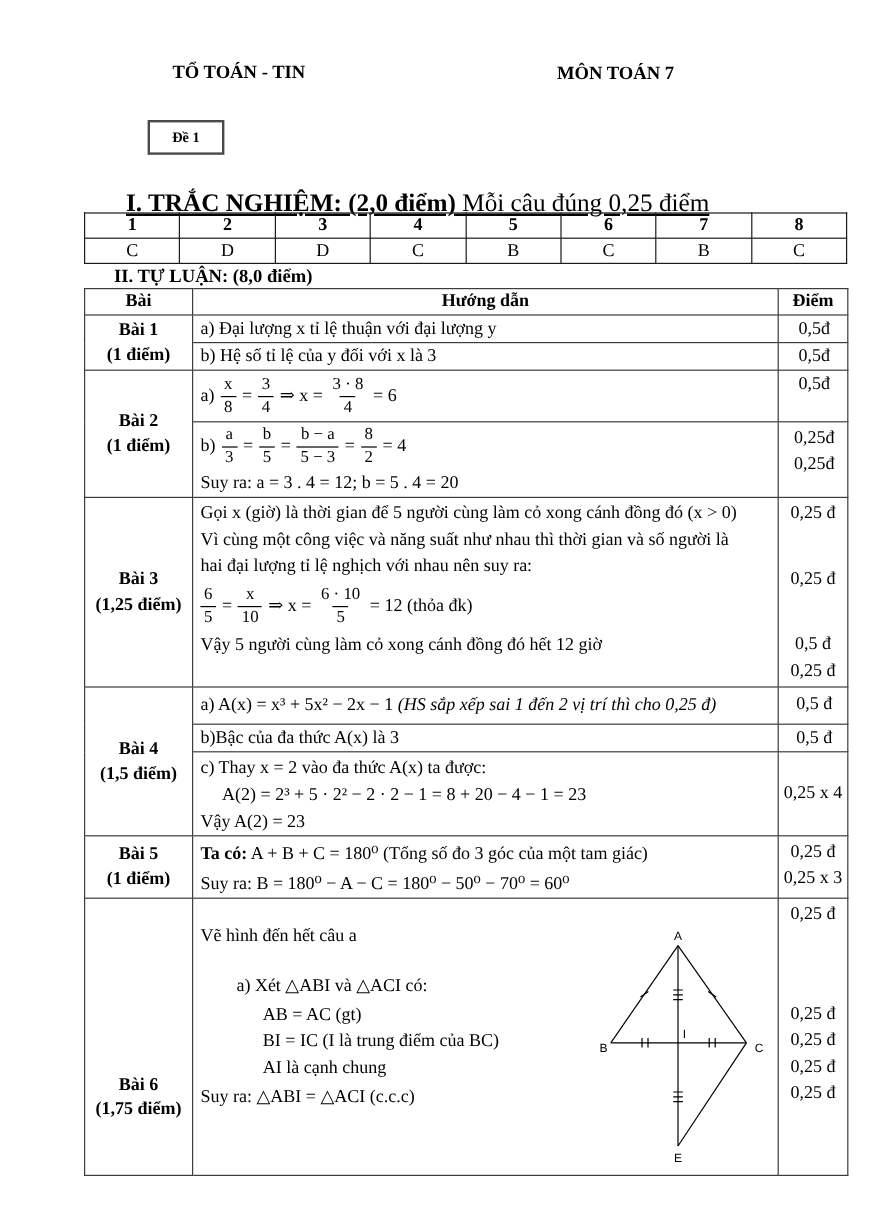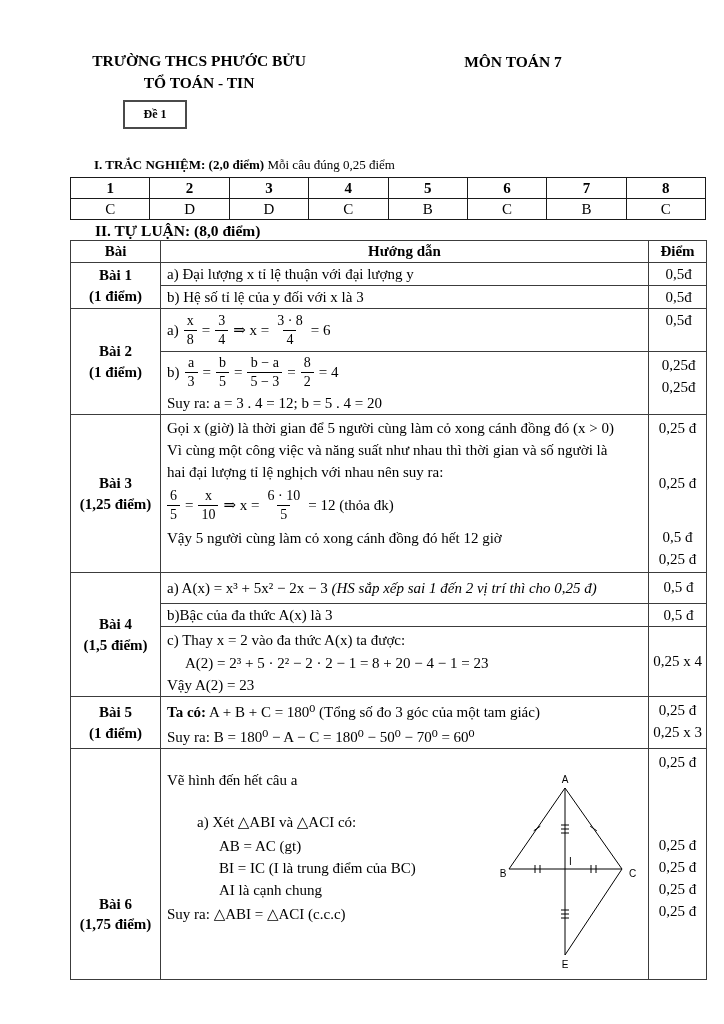--- a/index.html
+++ b/index.html
@@ -11,21 +11,21 @@
   .abs{position:absolute;}
   .b{font-weight:bold;}
   .i{font-style:italic;}
   .ctr{text-align:center;}
 
   
   .hdr-left{left:64px;top:50px;width:270px;text-align:center;font-weight:bold;font-size:15.5px;line-height:1.4;}
   .de-box{left:123px;top:100px;border:2px solid #4a4a4a;width:60px;height:25px;line-height:25px;text-align:center;font-weight:bold;font-size:12px;}
   .hdr-right{left:318px;top:50px;width:390px;text-align:center;font-weight:bold;font-size:15.5px;line-height:1.55;}
 
-  .sec-head{left:94px;top:157px;font-size:13px;}
+  .sec-head{left:105px;top:157px;font-size:21px;text-decoration:underline;}
   .sec2-head{left:95px;top:222px;font-size:15.5px;font-weight:bold;}
 
   
   table{border-collapse:collapse;table-layout:fixed;}
   .mc-table{left:70px;top:177px;width:636px;}
   .mc-table td{border:1.4px solid #1a1a1a;height:20px;text-align:center;font-size:15px;padding:0;}
   .mc-table .hd td{font-weight:bold;}
 
   
   .main-table{left:70px;top:240px;width:636px;border-radius:10px;}
@@ -45,21 +45,20 @@
 
   
   .fig{position:absolute;left:322px;top:6px;}
   .fig text{font-family:"Liberation Sans","DejaVu Sans",sans-serif;font-size:10px;fill:#000;}
   .fig line,.fig polyline{stroke:#000;stroke-width:1;fill:none;}
 </style>
 </head>
 <body>
 
 <div class="abs hdr-left">
-  <div>TRƯỜNG THCS PHƯỚC BỬU</div>
   <div>TỔ TOÁN - TIN</div>
 </div>
 <div class="abs de-box">Đề 1</div>
 
 <div class="abs hdr-right">
   <div>MÔN TOÁN 7</div>
 </div>
 
 <div class="abs sec-head"><span class="b">I. TRẮC NGHIỆM: (2,0 điểm)</span><span> Mỗi câu đúng 0,25 điểm</span></div>
 
@@ -228,21 +227,21 @@
       <div>0,25 đ</div>
     </td>
   </tr>
 
   <tr style="height:31px">
     <td class="lbl" rowspan="3">
       <div>Bài 4</div>
       <div>(1,5 điểm)</div>
     </td>
     <td>
-          <div class="content" style="line-height:30px"><span>a)  A(x) = x³ + 5x² − 2x − 3 </span><span class="i">(HS sắp xếp sai 1 đến 2 vị trí thì cho 0,25 đ)</span></div>
+          <div class="content" style="line-height:30px"><span>a)  A(x) = x³ + 5x² − 2x − 1 </span><span class="i">(HS sắp xếp sai 1 đến 2 vị trí thì cho 0,25 đ)</span></div>
         </td>
     <td class="pts">
           <div class="content ctr" style="line-height:28px">0,5 đ</div>
         </td>
   </tr>
   <tr style="height:22px">
     <td>
           <div class="content">b)Bậc của đa thức A(x) là 3</div>
         </td>
     <td class="pts">

